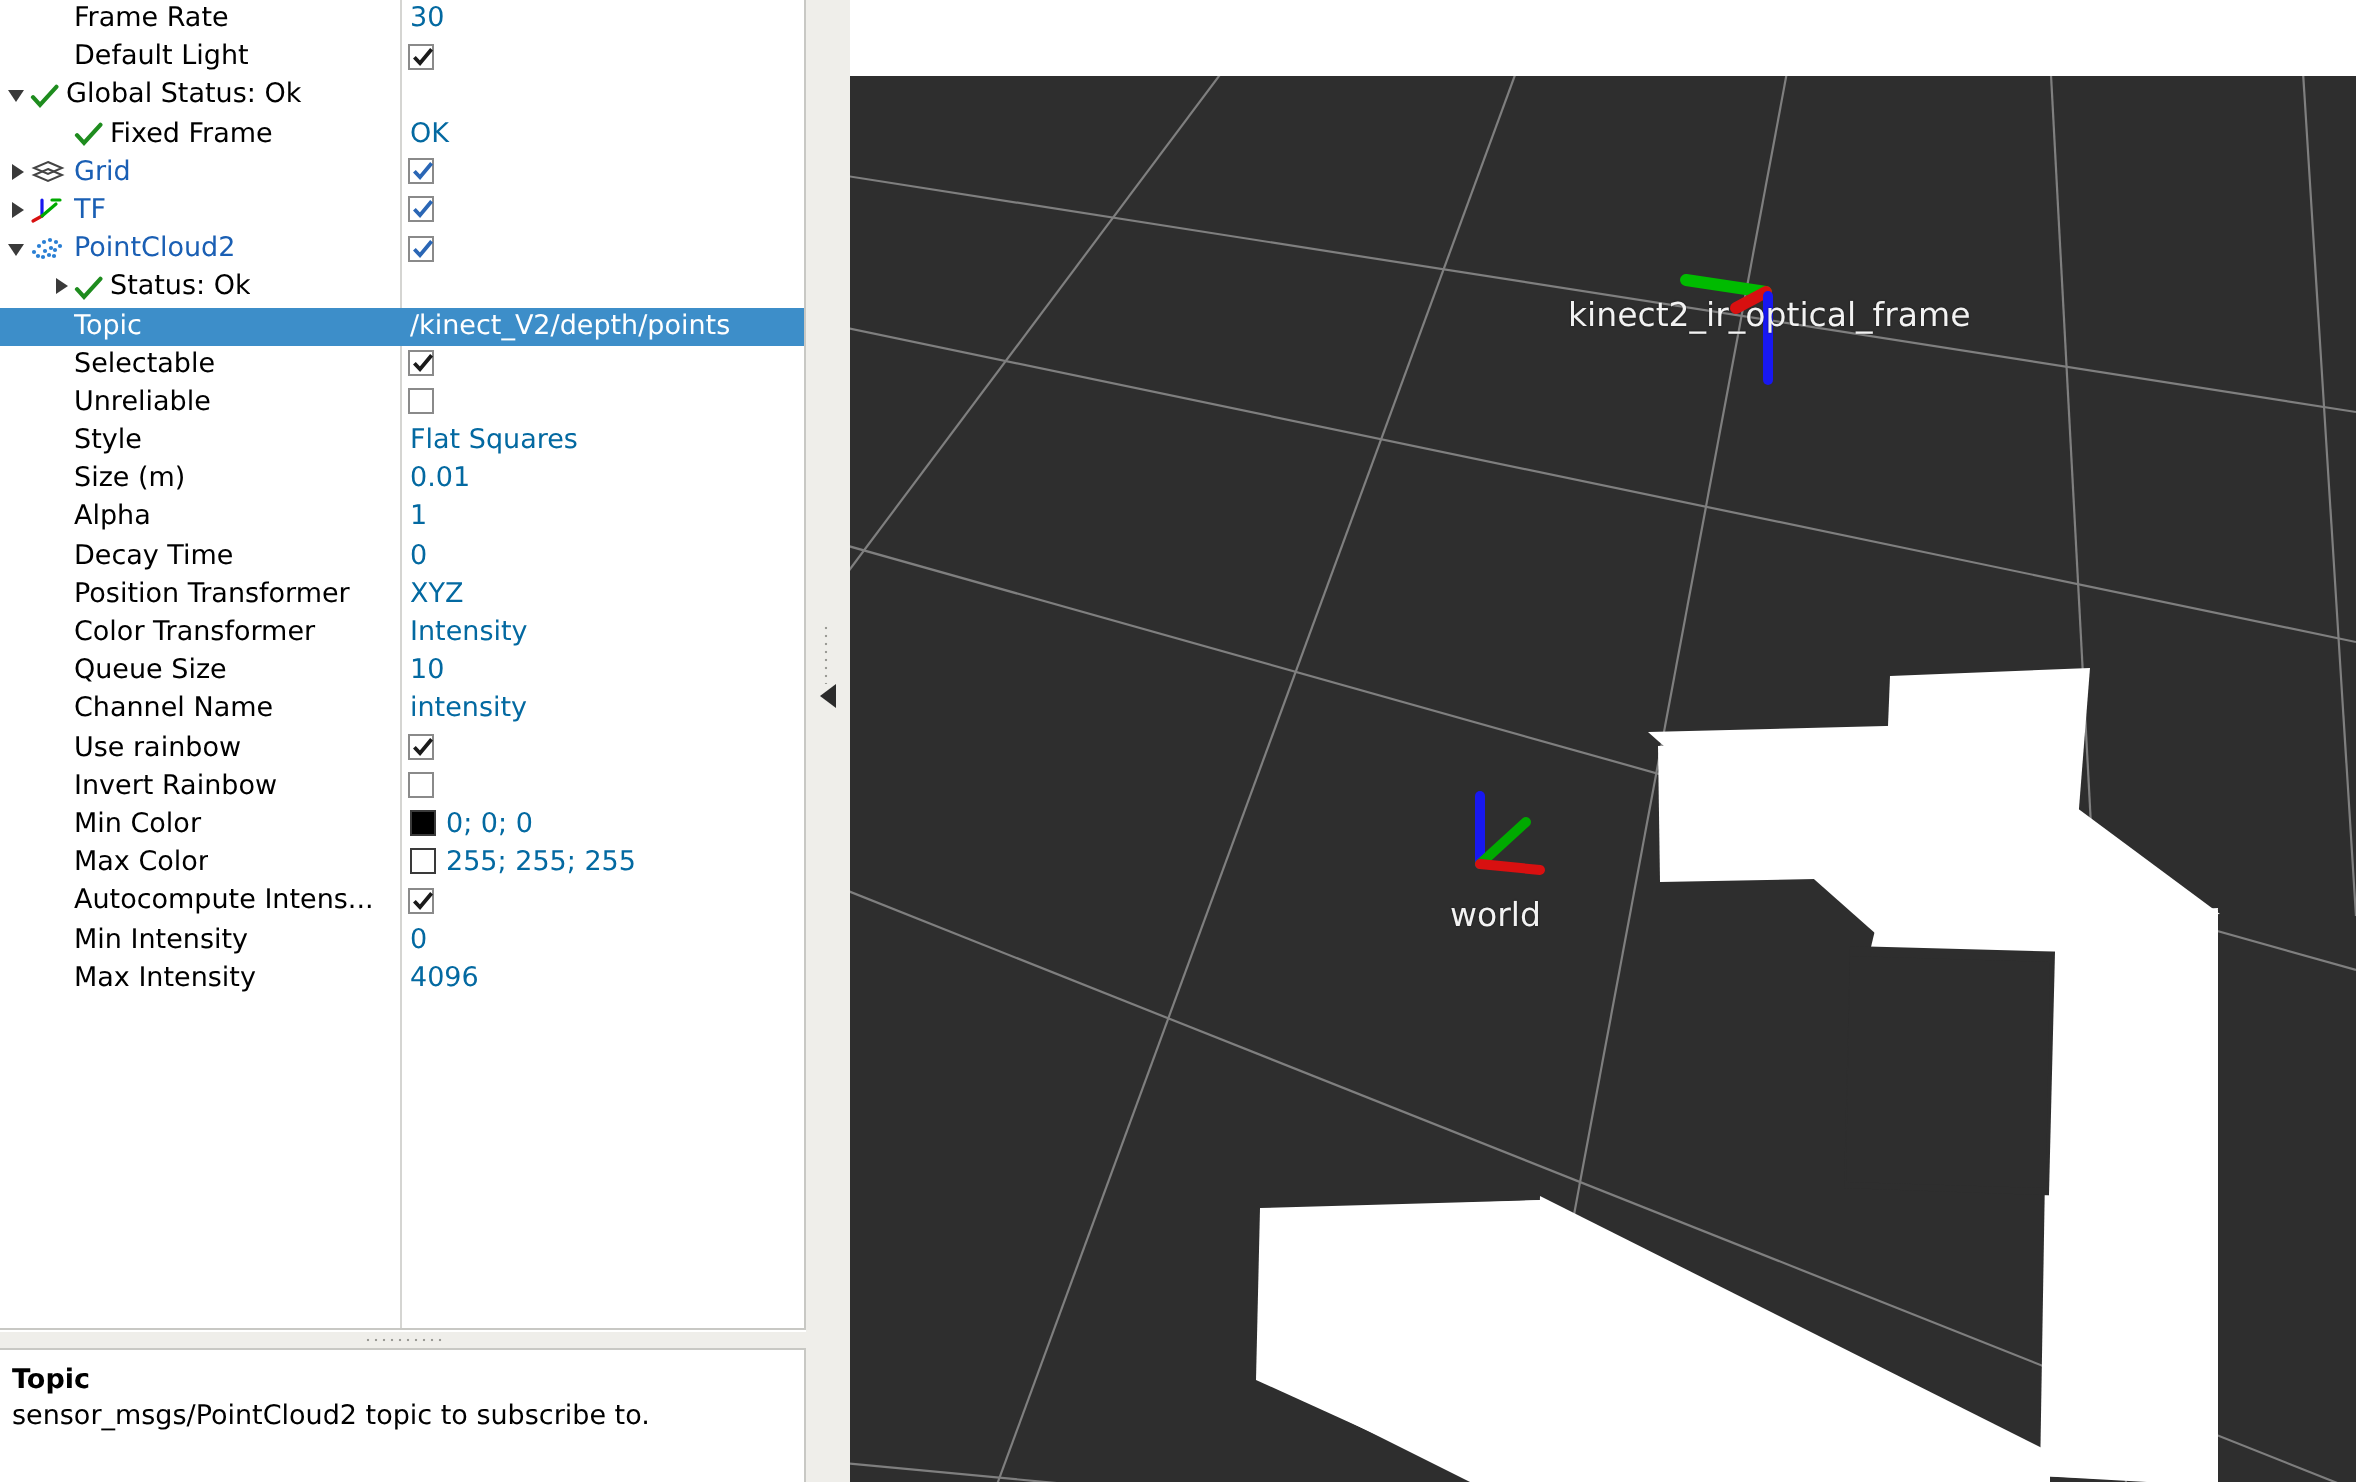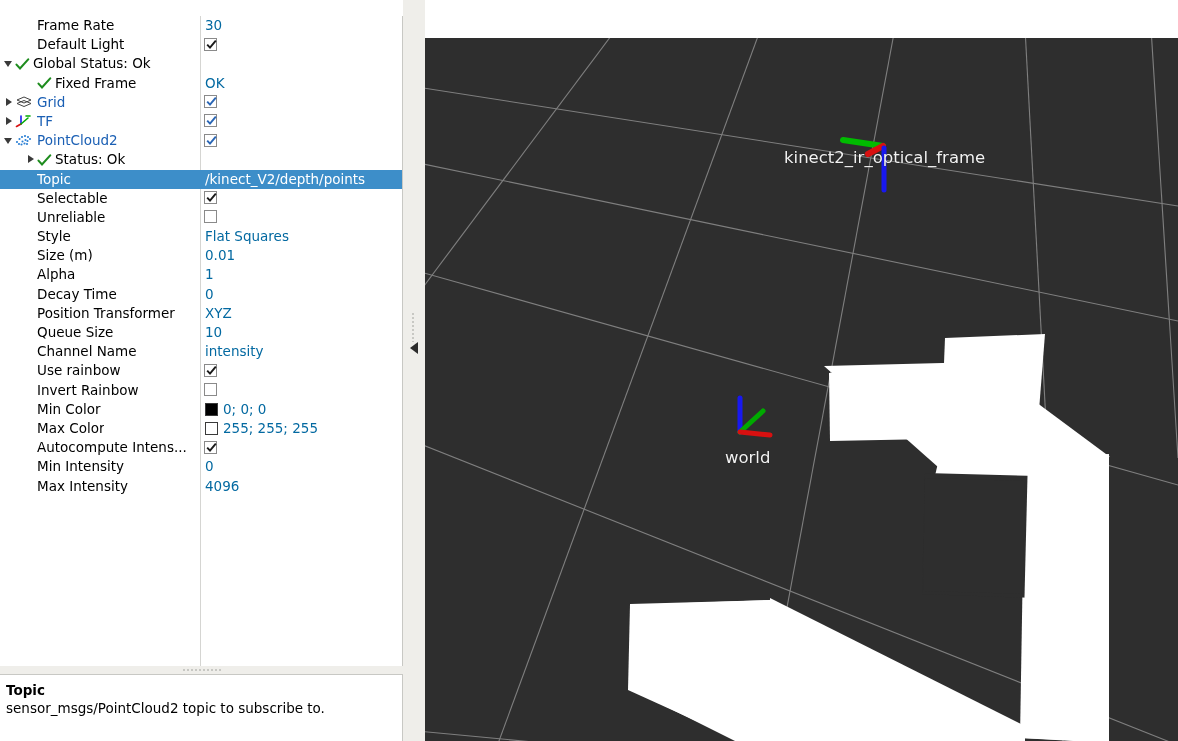--- a/index.html
+++ b/index.html
@@ -11,21 +11,21 @@
     -webkit-font-smoothing:antialiased;
   }
   .app{position:relative;width:1178px;height:741px;}
 
   
   .left-panel{
     position:absolute;left:0;top:0;width:403px;height:741px;
     background:#ffffff;box-sizing:border-box;
   }
   .tree-wrap{
-    position:absolute;left:0;top:16px;width:403px;height:665px;
+    position:absolute;left:0;top:0;width:403px;height:665px;
     background:#fff;border:1px solid #c8c8c4;border-top:none;border-left:none;
     box-sizing:border-box;overflow:hidden;
   }
   .col-divider{
     position:absolute;left:200px;top:0;width:1px;height:665px;background:#d5d5d2;
   }
   .rows{position:relative;}
   .row{
     position:relative;height:19.2px;line-height:19.2px;
     white-space:nowrap;display:flex;align-items:center;
@@ -289,20 +289,25 @@
             <span class="lbl">Decay Time</span>
             <span class="val">0</span>
           </div>
           <div class="row">
             <span class="indent" style="width: 37px;"></span>
             <span class="lbl">Position Transformer</span>
             <span class="val">XYZ</span>
           </div>
           <div class="row">
             <span class="indent" style="width: 37px;"></span>
+            <span class="lbl">Color Transformer</span>
+            <span class="val">Intensity</span>
+          </div>
+          <div class="row">
+            <span class="indent" style="width: 37px;"></span>
             <span class="lbl">Queue Size</span>
             <span class="val">10</span>
           </div>
           <div class="row">
             <span class="indent" style="width: 37px;"></span>
             <span class="lbl">Channel Name</span>
             <span class="val">intensity</span>
           </div>
           <div class="row">
             <span class="indent" style="width: 37px;"></span>

